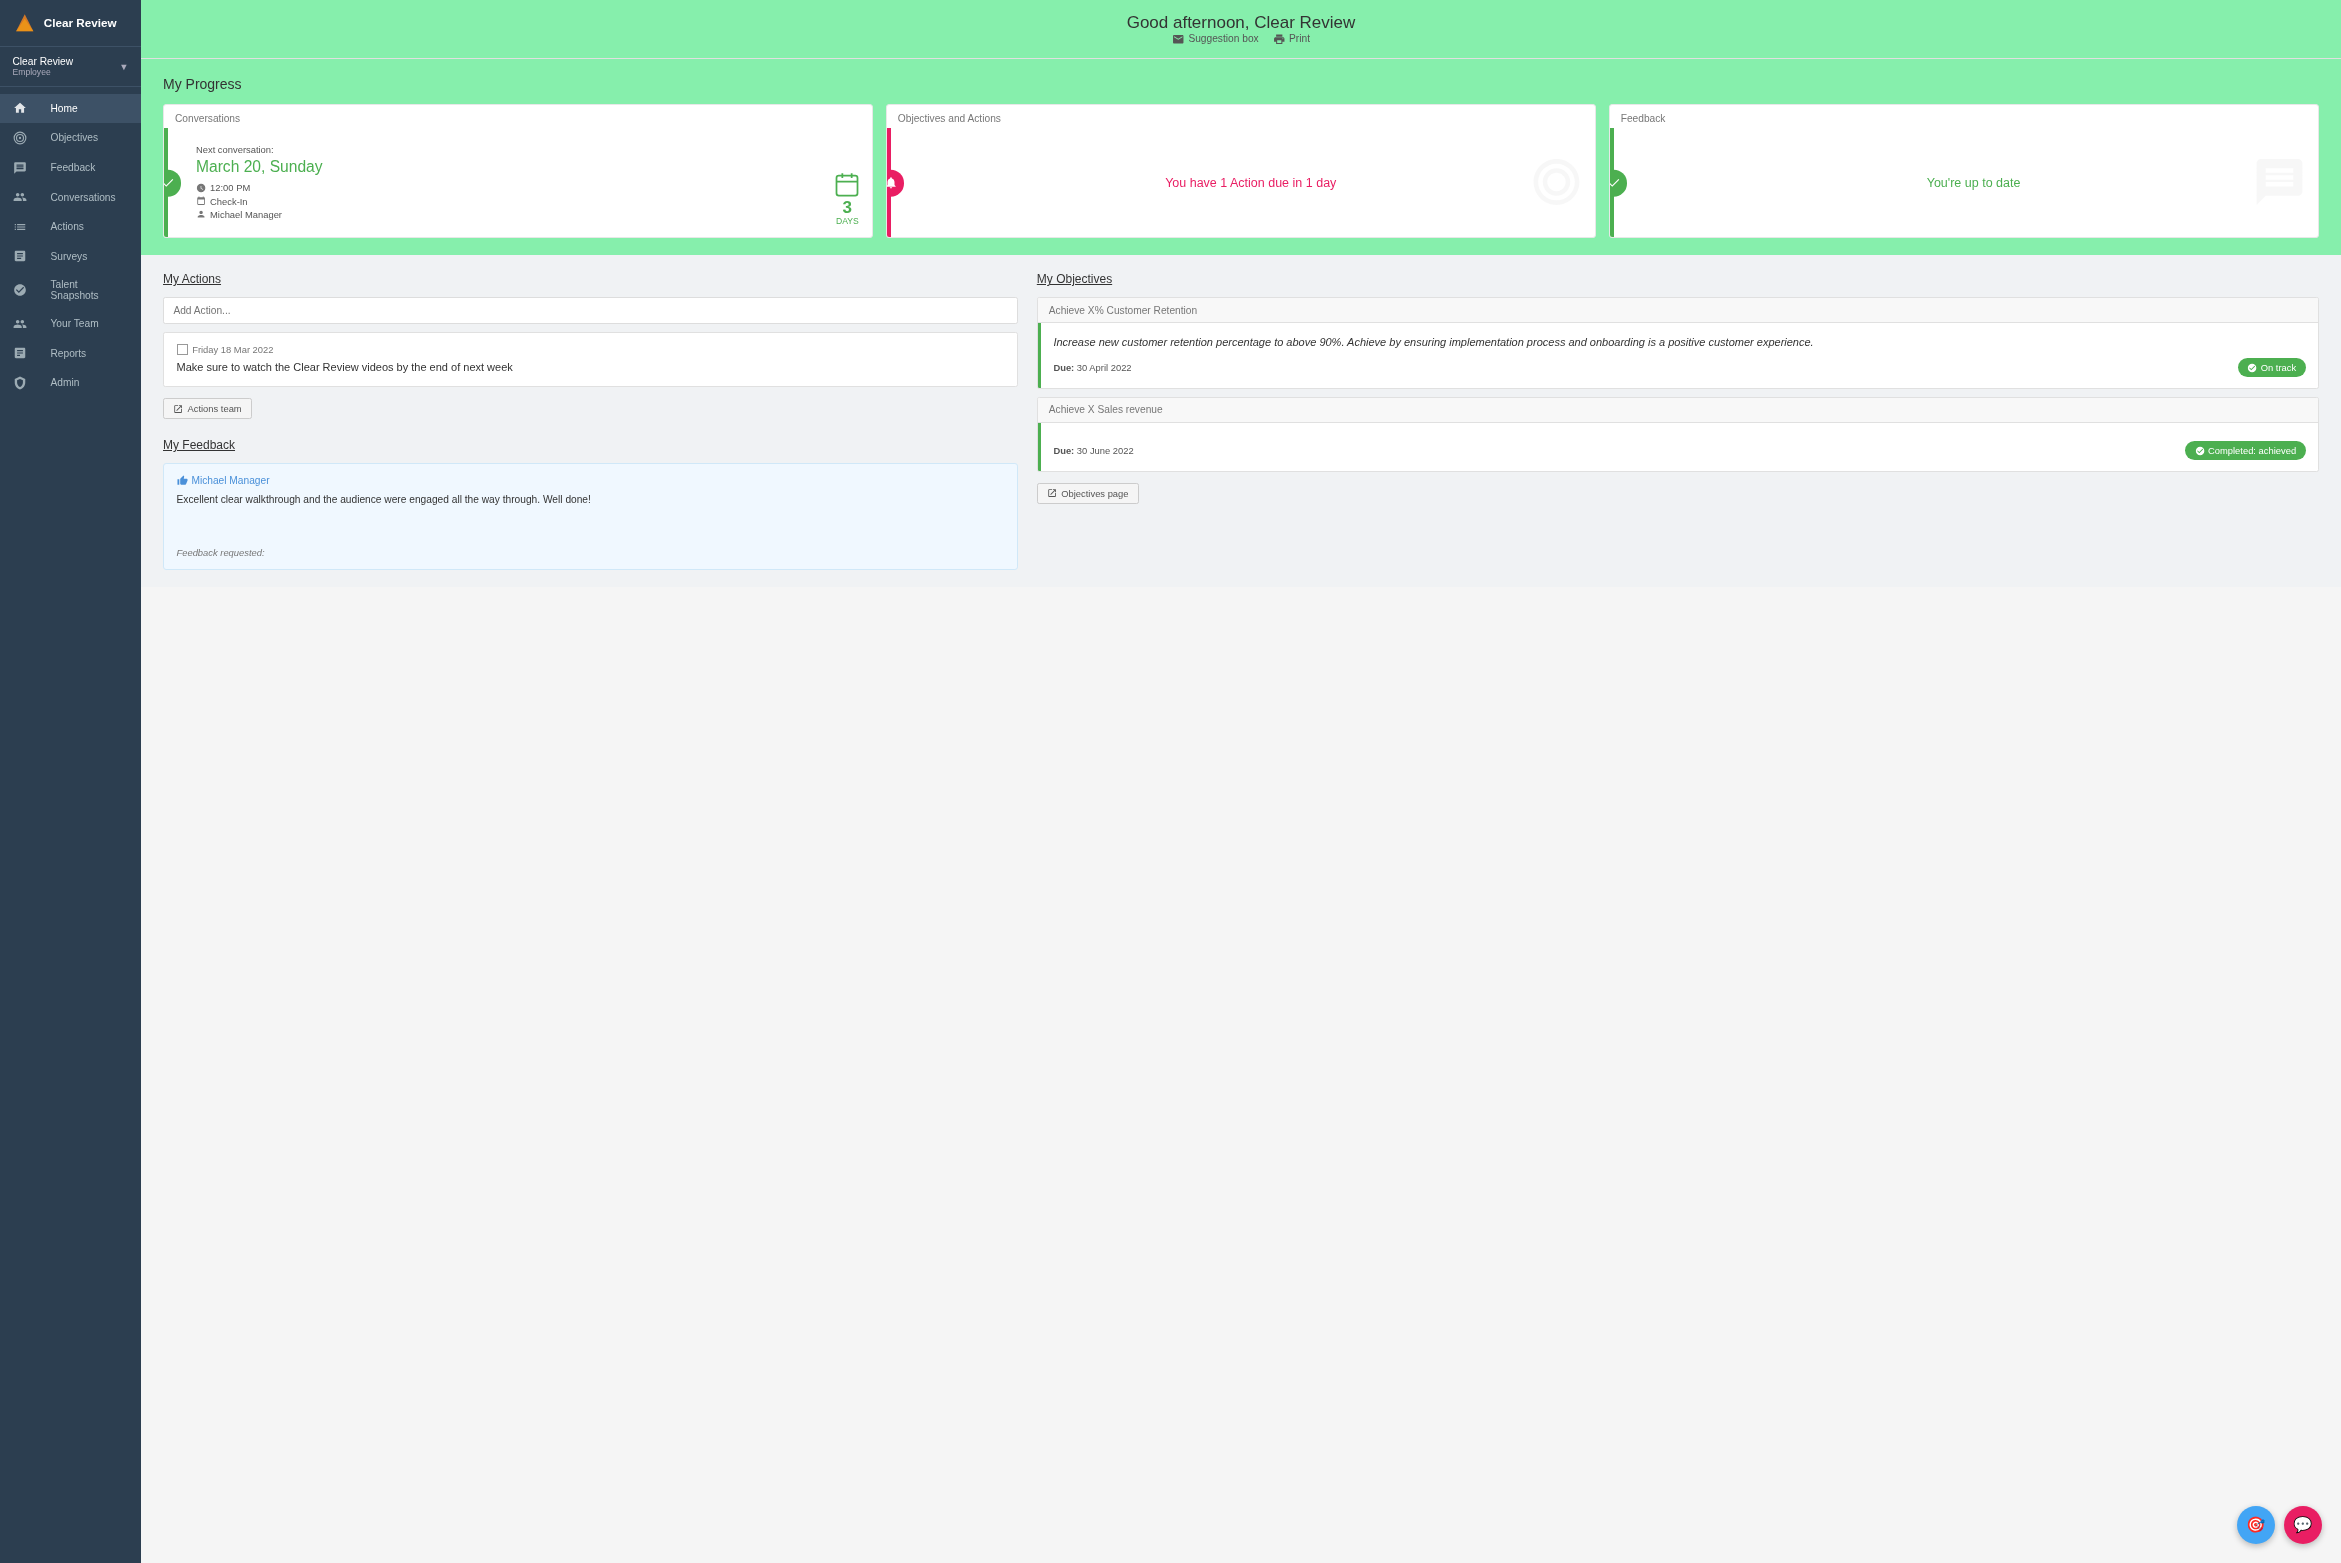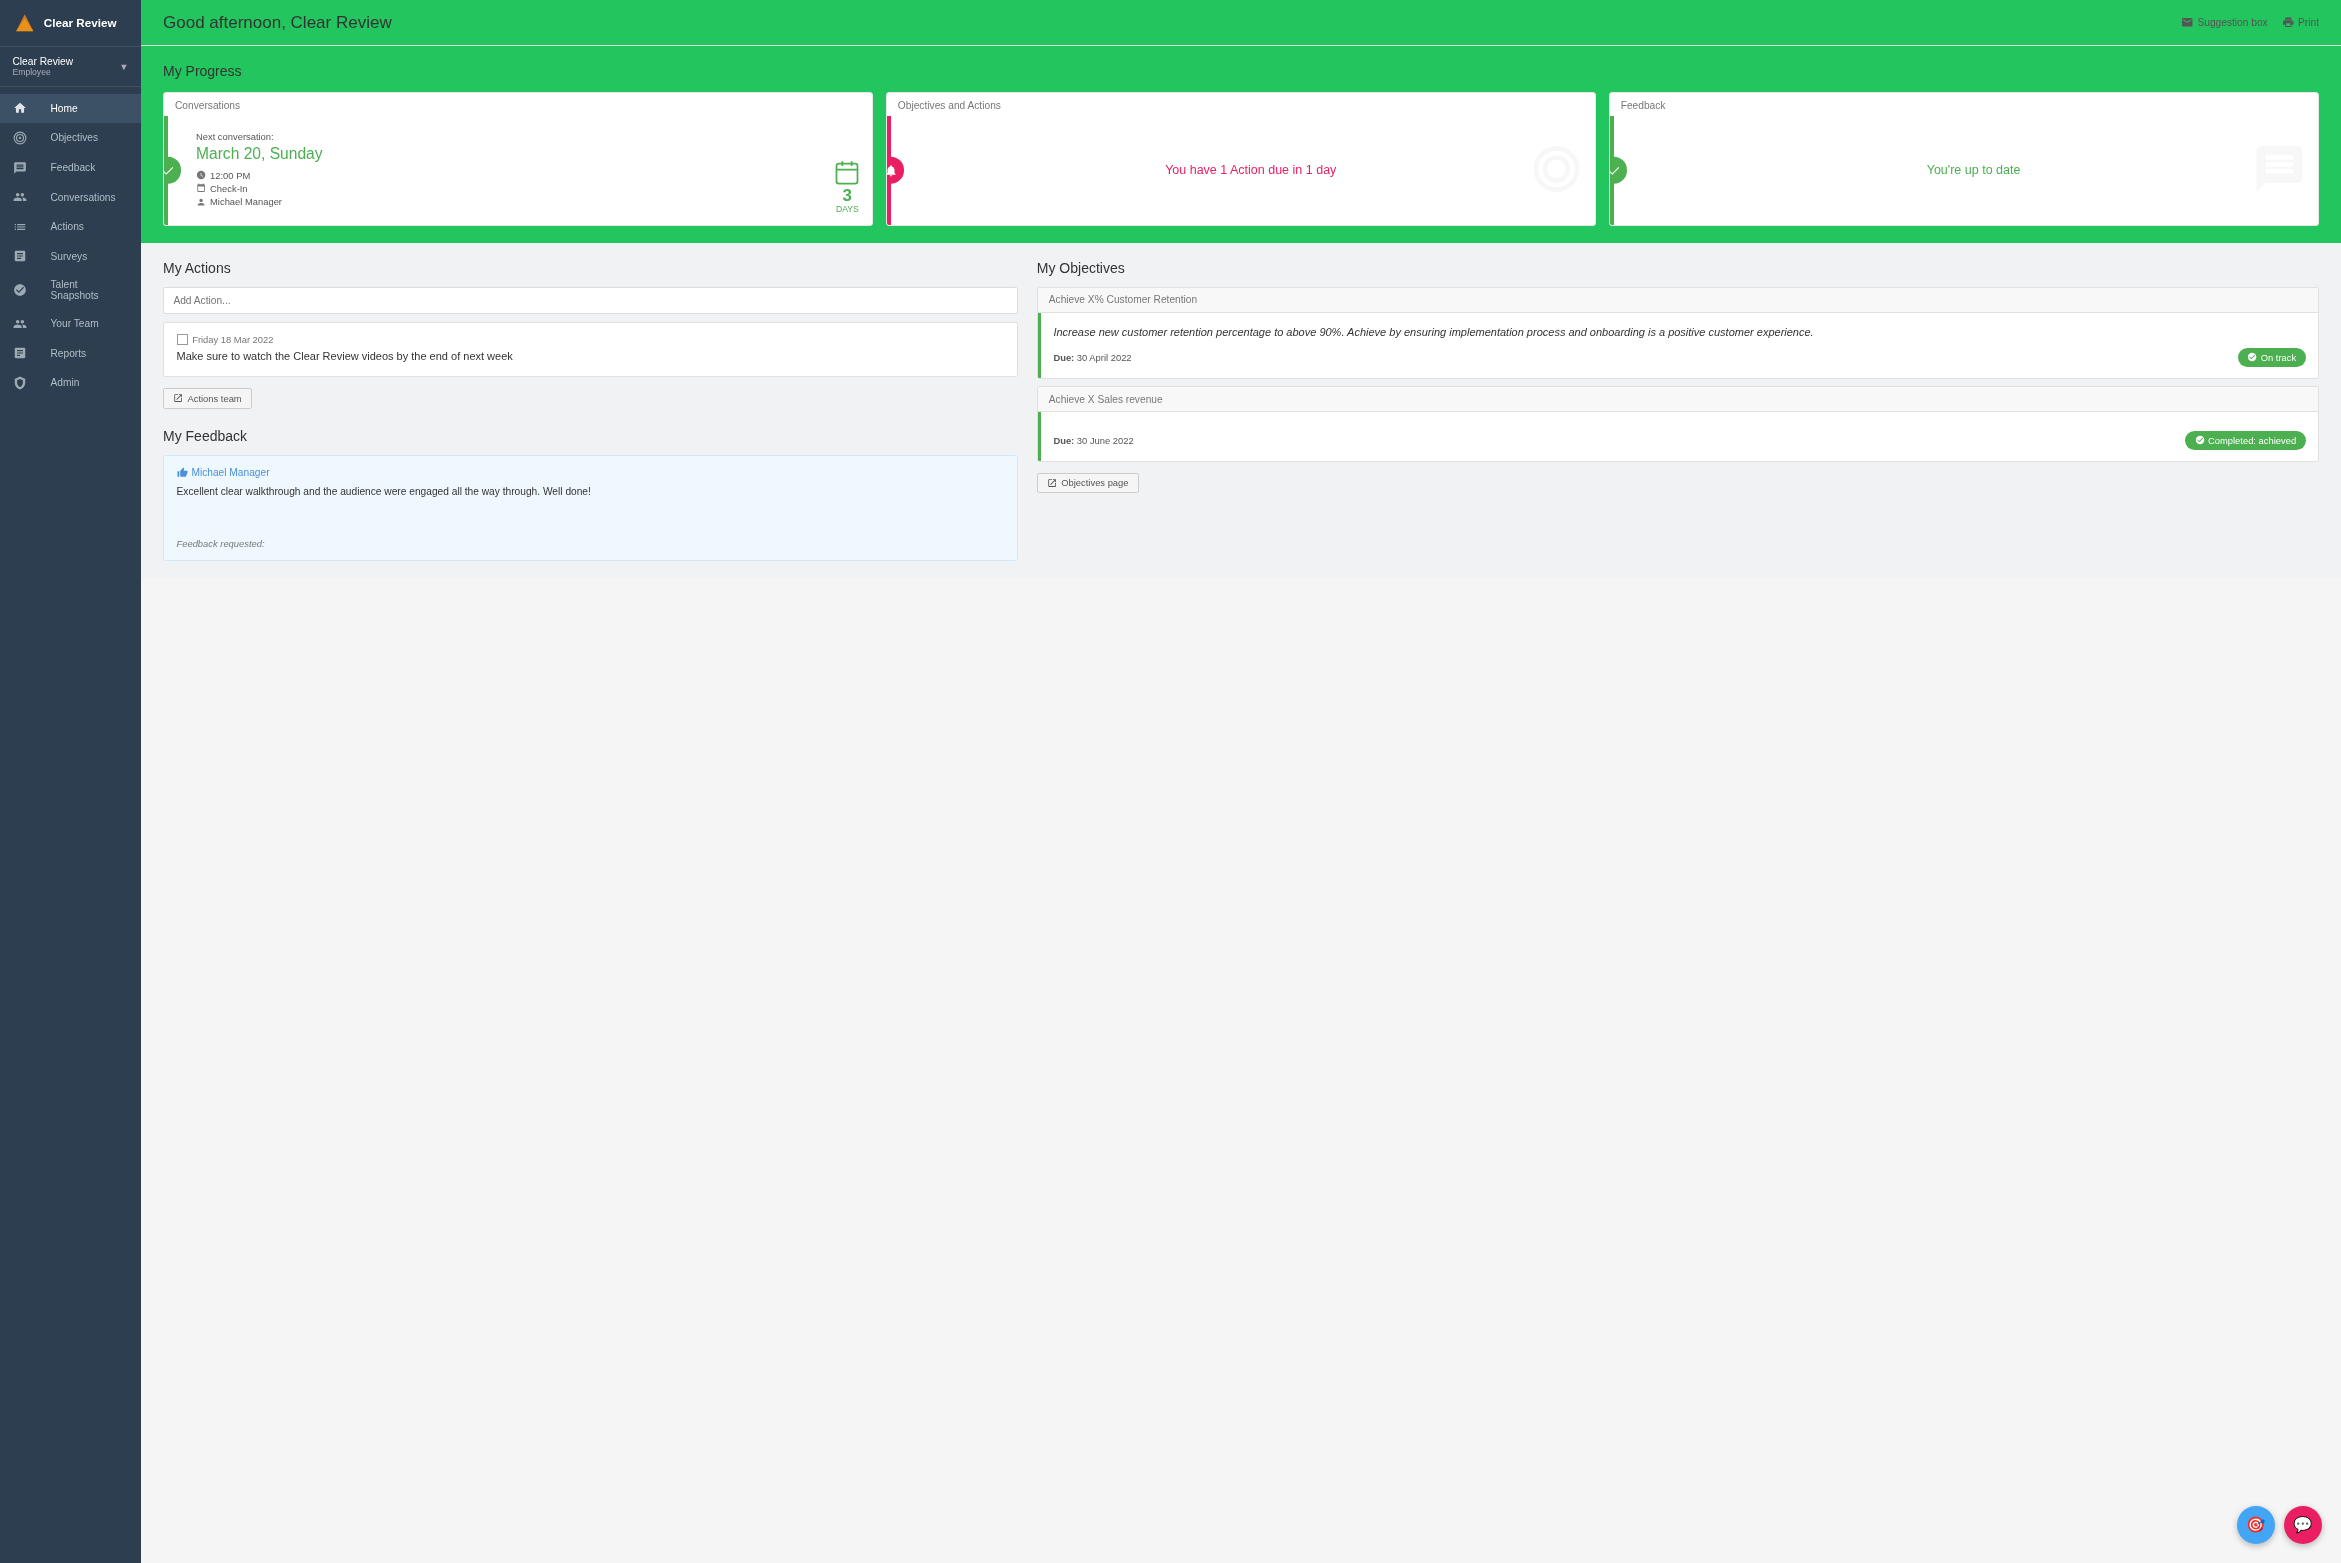--- a/index.html
+++ b/index.html
@@ -167,21 +167,21 @@
 
     
     .lower-section {
       background: #f0f2f4;
       padding: 17px 22px;
       display: grid;
       grid-template-columns: 1fr 1.5fr;
       gap: 19px;
     }
 
-    .panel-title { font-size: 14px; font-weight: 500; color: #333; margin-bottom: 11px; }
+    .panel-title { font-size: 12px; font-weight: 500; color: #333; margin-bottom: 11px; text-decoration: underline; }
 
     
     .add-action-input {
       width: 100%;
       padding: 7px 9.4px;
       border: 0.8px solid #ddd;
       border-radius: 2.3px;
       font-size: 10.2px;
       color: #999;
       background: #fff;
@@ -273,21 +273,21 @@
       border-radius: 50%;
       display: flex; align-items: center; justify-content: center;
       cursor: pointer; box-shadow: 0 2.3px 6.3px rgba(0,0,0,0.25);
       font-size: 15.6px; color: #fff;
       border: none;
     }
     .fab.blue { background: #42a5f5; }
     .fab.pink { background: #e91e63; }
 
     
-    .section-bg-white { background: #22c55e; }
+    .section-bg-white { background: #86efac; flex-direction: column; }
   </style>
 </head>
 <body>
 
 <div class="sidebar">
   <div class="sidebar-logo">
     <svg class="logo-icon" viewBox="0 0 30 30">
       <polygon points="4,26 15,4 26,26" fill="#e67e22" opacity="0.9"></polygon>
       <polygon points="4,26 15,10 26,26" fill="#f39c12" opacity="0.7"></polygon>
     </svg>

